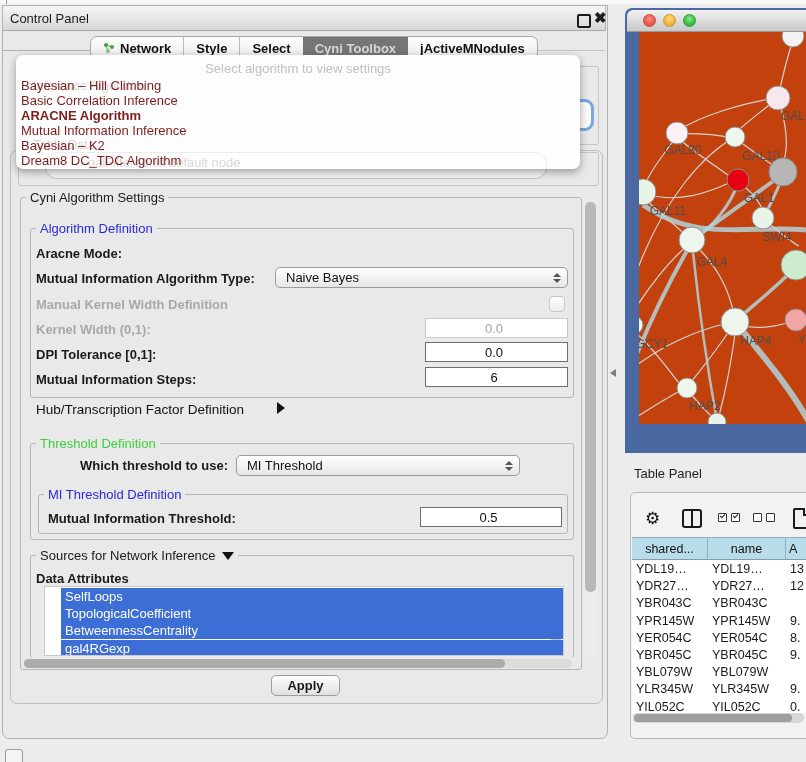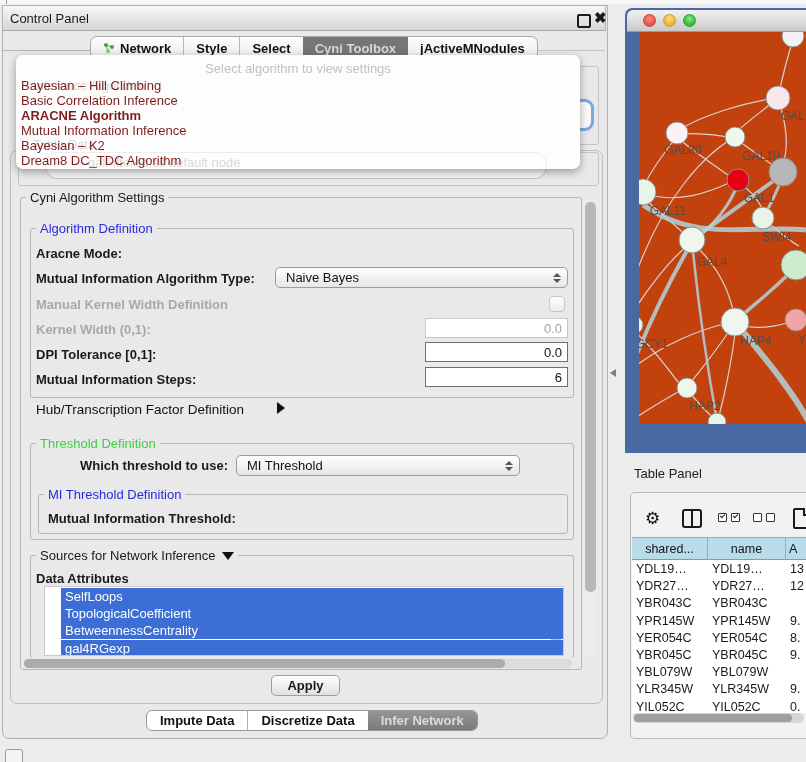--- a/index.html
+++ b/index.html
@@ -43,21 +43,21 @@
   #alg-box{left:30px;top:228px;width:542px;height:168px;}
   #alg-title{left:36px;top:222px;}
   .flabel{font-weight:bold;font-size:13px;color:#1a1a1a;}
   .flabel.dis{color:#a8a8a8;}
   .combo{background:linear-gradient(#ffffff,#e6e6e6);border:1px solid #9b9b9b;border-radius:5px;display:flex;align-items:center;box-sizing:border-box;}
   .combo .val{padding-left:10px;font-size:13px;color:#111;flex:1;}
   .combo .arrows{width:16px;display:flex;flex-direction:column;align-items:center;gap:2px;margin-right:2px;}
   .combo .arrows i{display:block;width:0;height:0;border-left:4px solid transparent;border-right:4px solid transparent;}
   .combo .arrows i.up{border-bottom:4px solid #555;}
   .combo .arrows i.down{border-top:4px solid #555;}
-  .field{background:#fff;border:1px solid #6f6f6f;box-sizing:border-box;font-size:13px;text-align:right;padding:2px 5px 0 0;color:#111;}
+  .field{background:#fff;border:1px solid #6f6f6f;box-sizing:border-box;font-size:13px;text-align:center;padding:2px 5px 0 0;color:#111;}
   .field.dis{border:1px solid #c9c9c9;color:#a3a3a3;}
   #checkbox1{left:549px;top:296px;width:14px;height:14px;border:1px solid #c6c6c6;border-radius:4px;background:linear-gradient(#fefefe,#ededed);}
   #lbl-aracne{left:36px;top:246px;}   #combo-aracne{left:133px;top:242px;width:435px;height:21px;}
   #lbl-mitype{left:36px;top:271px;}   #combo-mitype{left:275px;top:267px;width:293px;height:21px;}
   #lbl-manual{left:36px;top:297px;}
   #lbl-kernel{left:36px;top:322px;}   #field-kernel{left:425px;top:318px;width:143px;height:20px;}
   #lbl-dpi{left:36px;top:347px;}      #field-dpi{left:425px;top:342px;width:143px;height:20px;}
   #lbl-steps{left:36px;top:372px;}    #field-steps{left:425px;top:367px;width:143px;height:20px;}
   #hub-row{left:36px;top:402px;font-size:13.5px;color:#111;}
   #hub-arrow{left:277px;top:402px;width:0;height:0;border-top:6px solid transparent;border-bottom:6px solid transparent;border-left:8px solid #111;}
@@ -193,20 +193,21 @@
   <div class="abs combo" id="combo-which">
     <span class="val">MI Threshold</span>
     <span class="arrows">
         <i class="up"></i>
         <i class="down"></i>
       </span>
   </div>
   <div class="abs groupbox" id="mithr-box"></div>
   <div class="grouptitle abs blue" id="mithr-title">MI Threshold Definition</div>
   <div class="abs flabel" id="lbl-mithr">Mutual Information Threshold:</div>
+  <div class="abs field" id="field-mithr">0.5</div>
 
   <div class="abs groupbox" id="src-box"></div>
   <div class="grouptitle abs" id="src-title">
     <span>Sources for Network Inference</span>
     <span id="src-arrow"></span>
   </div>
   <div class="abs flabel" id="lbl-attrs">Data Attributes</div>
   <div class="abs" id="attr-list">
     <div id="attr-vscroll"></div>
   <div class="attr-item" style="top: 1px;">SelfLoops</div>
@@ -214,25 +215,20 @@
       <div class="attr-item" style="top: 35.4px;">BetweennessCentrality</div>
       <div class="attr-item" style="top: 52.6px;">gal4RGexp</div>
     </div>
   <div class="abs" id="hscroll"></div>
   <div class="abs" id="hscroll-thumb"></div>
   <div class="abs" id="vscroll-track"></div>
   <div class="abs" id="vscroll-thumb"></div>
 
   <div class="abs" id="apply-btn">Apply</div>
 
-  <div class="abs" id="bottom-tabs">
-    <div class="btab"><span>Impute Data</span></div>
-    <div class="btab"><span>Discretize Data</span></div>
-    <div class="btab selected"><span>Infer Network</span></div>
-  </div>
 
   <div class="abs" id="mini-box"></div>
   <div class="abs" id="gap-arrow"></div>
 
   <div class="abs" id="popup">
     <div class="abs ghost-text" id="ghost-inf">Inference Algorithm</div>
     <div class="abs ghost-text" id="ghost-td">Table Data</div>
     <div class="abs" id="ghost-combo-in"></div>
     <div class="abs ghost-text" id="ghost-gal">galFiltered.sif default node</div>
     <div class="abs" id="popup-header">Select algorithm to view settings</div>

